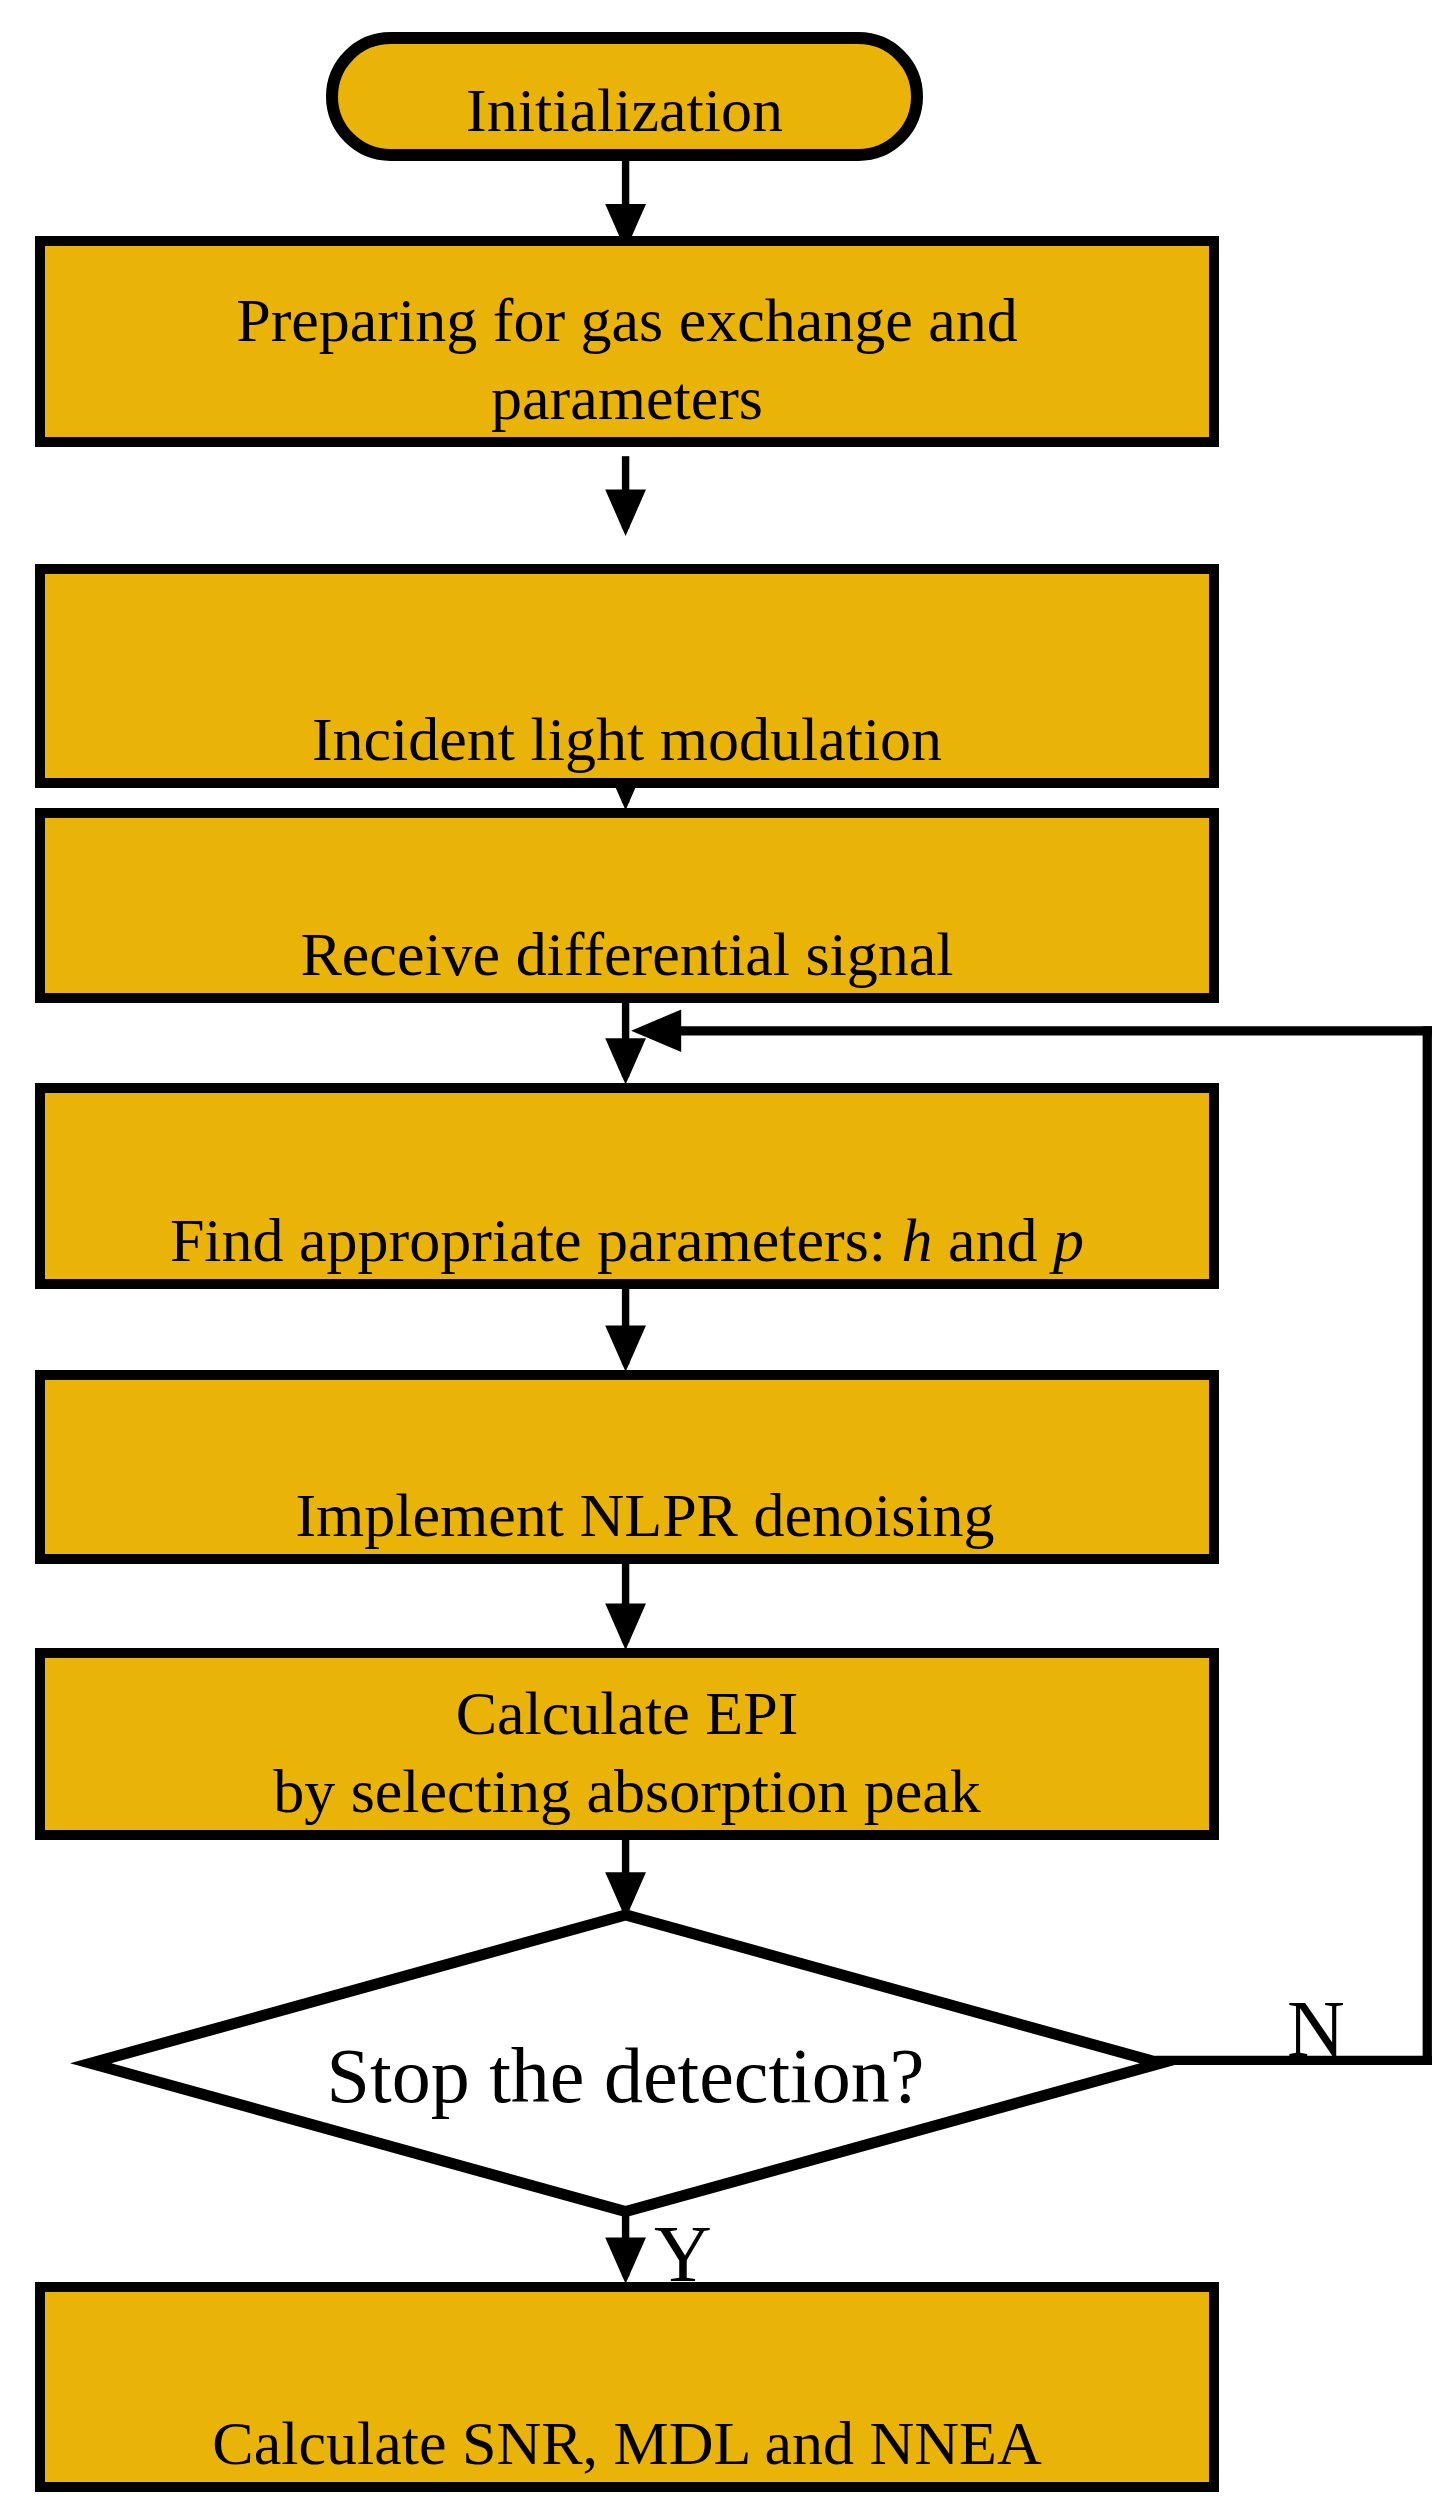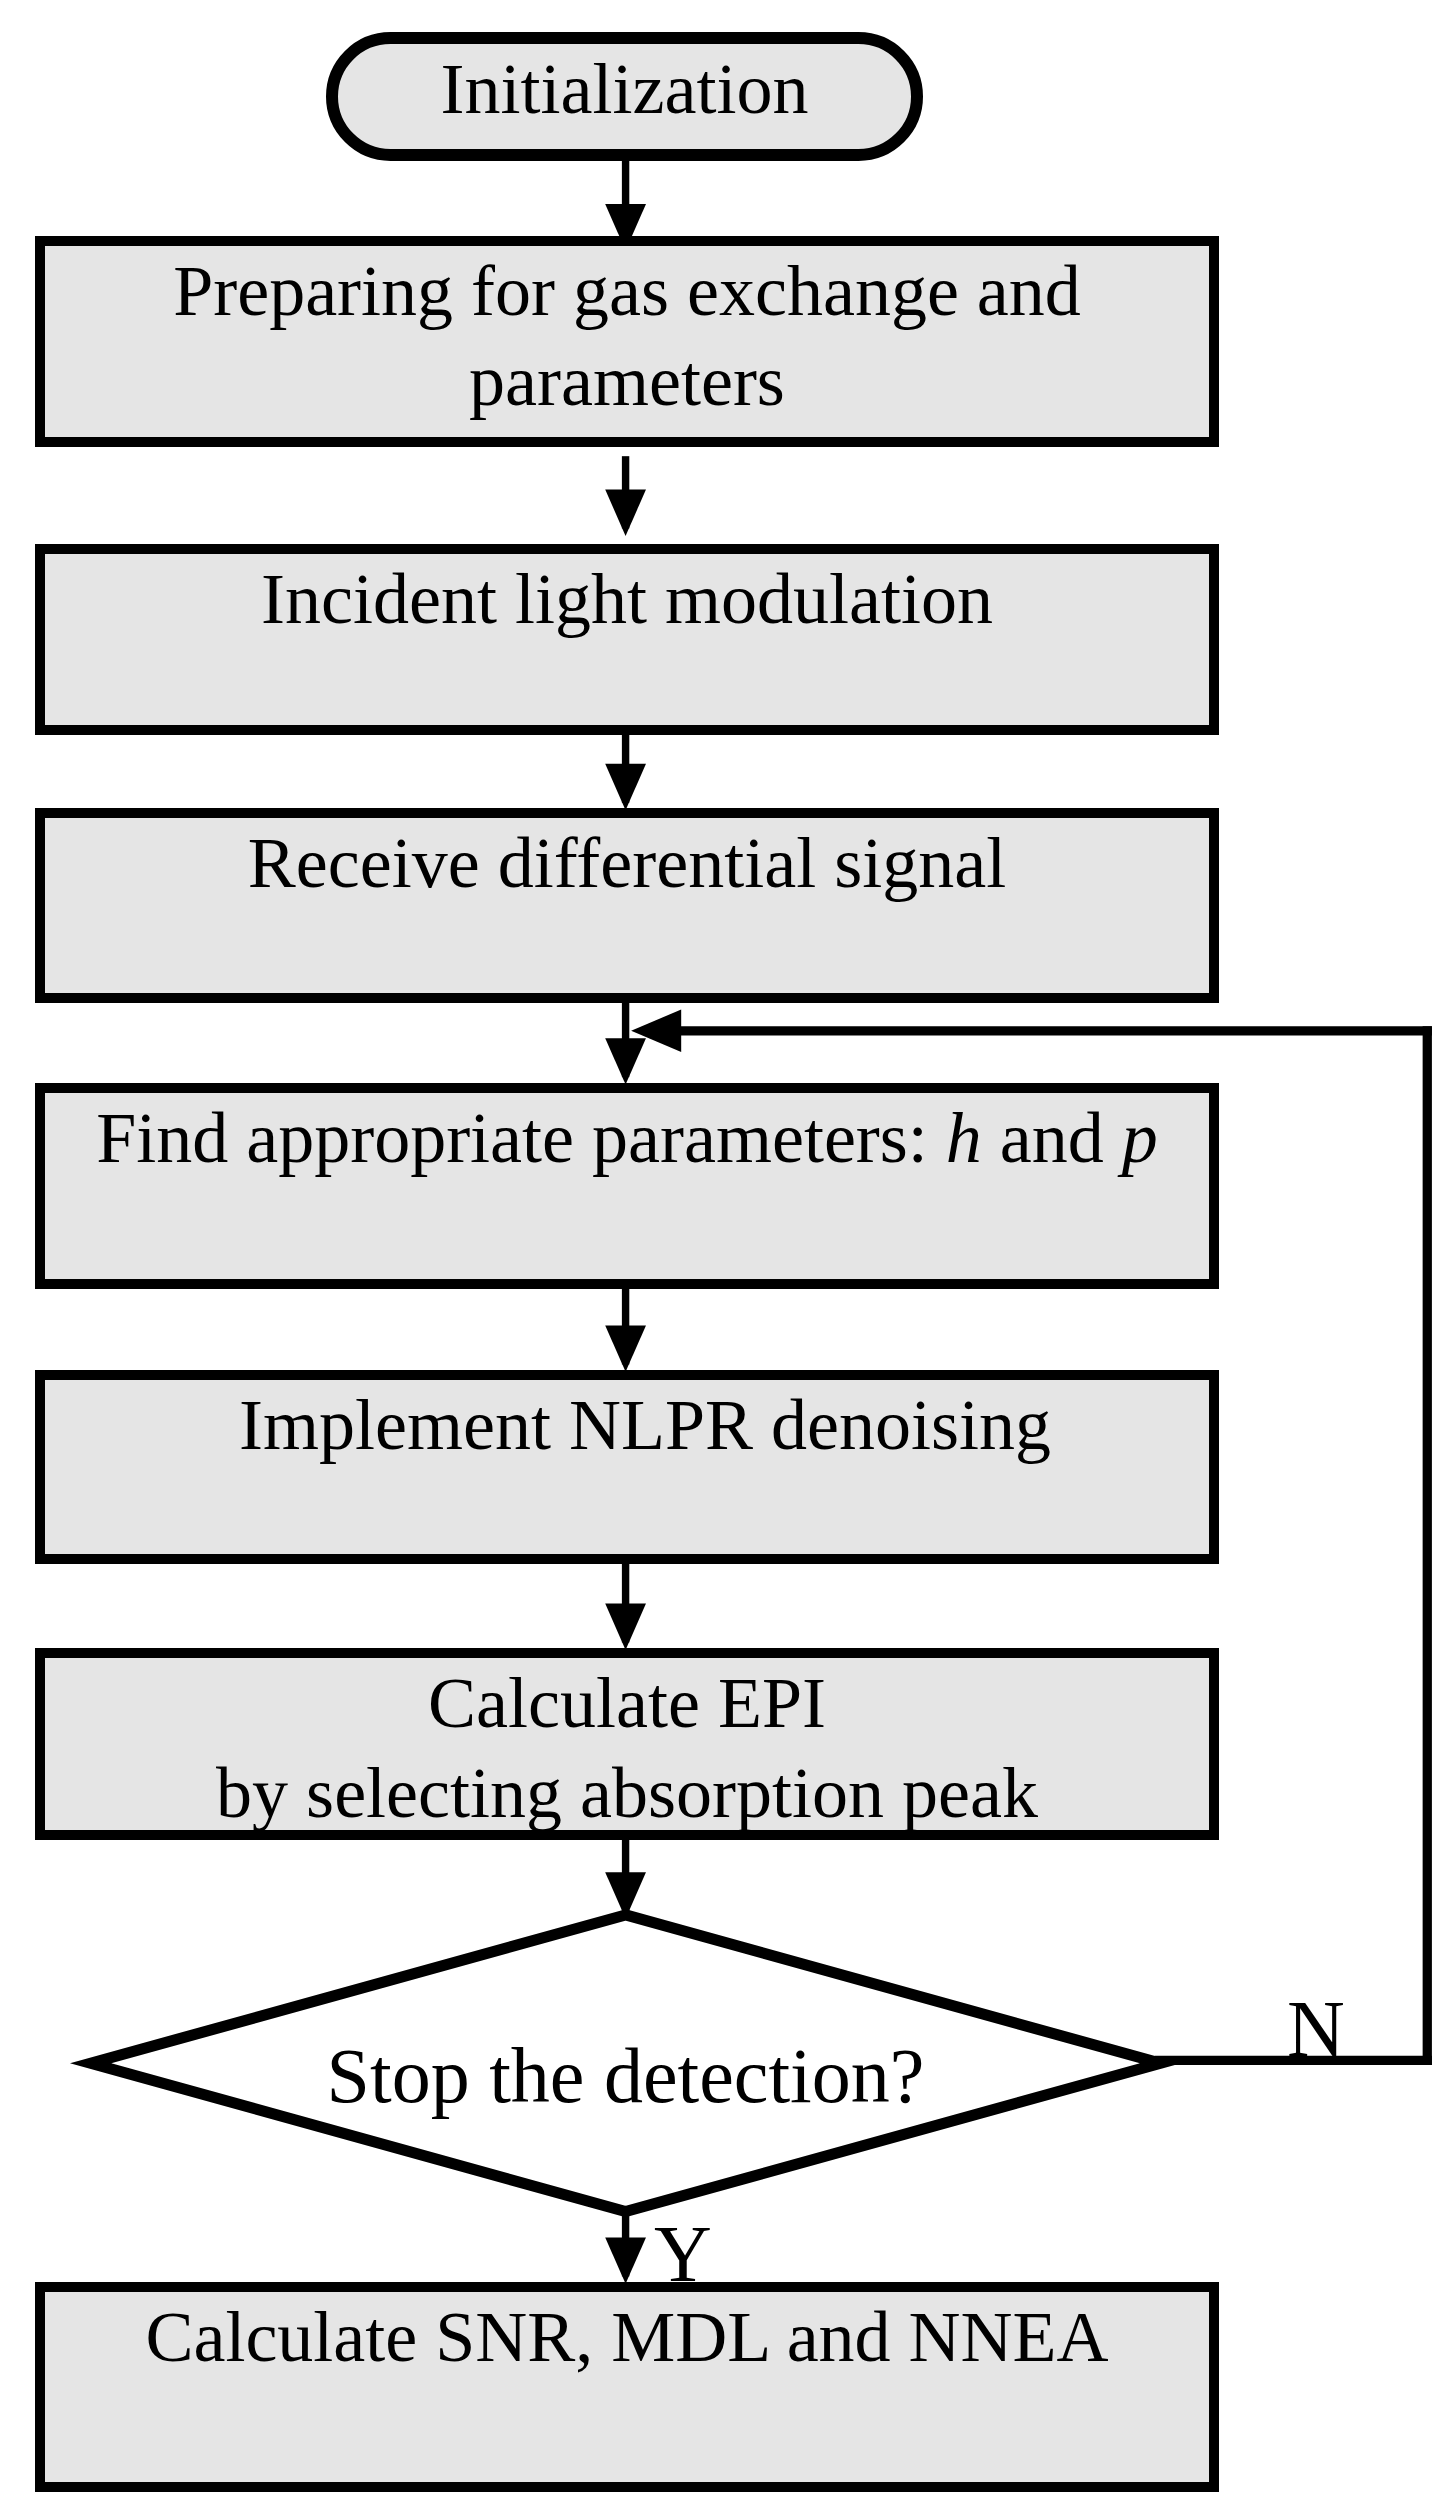--- a/index.html
+++ b/index.html
@@ -19,27 +19,27 @@
   .wires {
     position: absolute;
     left: 0;
     top: 0;
     width: 1456px;
     height: 2512px;
   }
   .node {
     position: absolute;
     box-sizing: border-box;
-    background: #e5e5e5;
+    background: #eab308;
     border: 10.2px solid #000000;
     display: flex;
-    align-items: flex-start;
+    align-items: flex-end;
     justify-content: center;
     text-align: center;
-    font-size: 72px;
+    font-size: 62px;
     line-height: 1.25;
   }
   .terminator {
     border-width: 12px;
     border-radius: 74px;
   }
   .rect-node {
     left: 35px;
     width: 1184px;
   }
@@ -106,21 +106,21 @@
     <div>Initialization</div>
   </div>
 
   <div class="node rect-node" style="top:236px; height:211px;">
     <div>
       <div>Preparing for gas exchange and</div>
       <div>parameters</div>
     </div>
   </div>
 
-  <div class="node rect-node" style="top:544px; height:191px;">
+  <div class="node rect-node" style="top:564px; height:224px;">
     <div>Incident light modulation</div>
   </div>
 
   <div class="node rect-node" style="top:808px; height:195px;">
     <div>Receive differential signal</div>
   </div>
 
   <div class="node rect-node" style="top:1083px; height:206px;">
     <div class="nowrap"><span>Find appropriate parameters: </span><span class="var">h</span><span> and </span><span class="var">p</span></div>
   </div>

